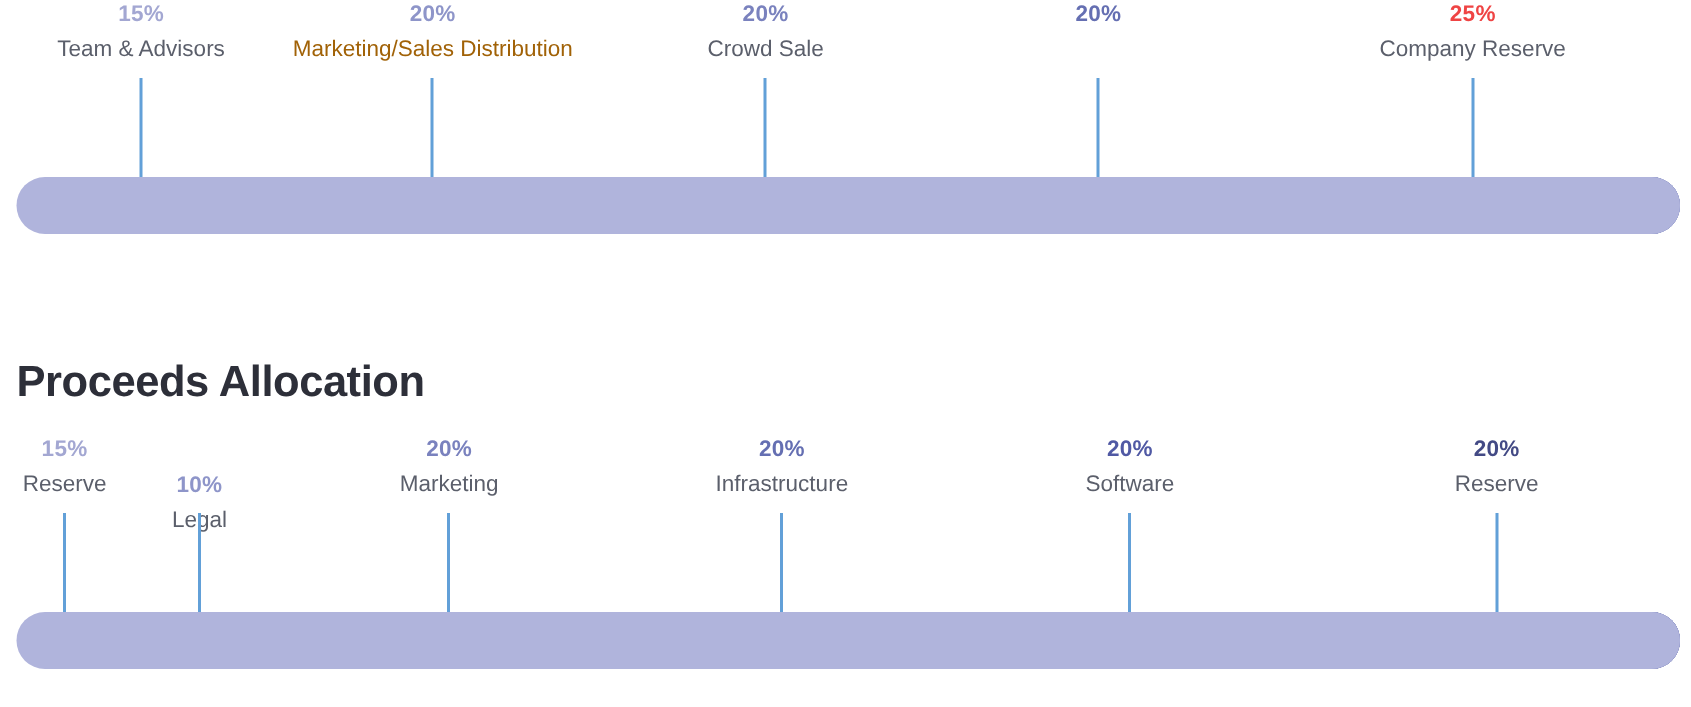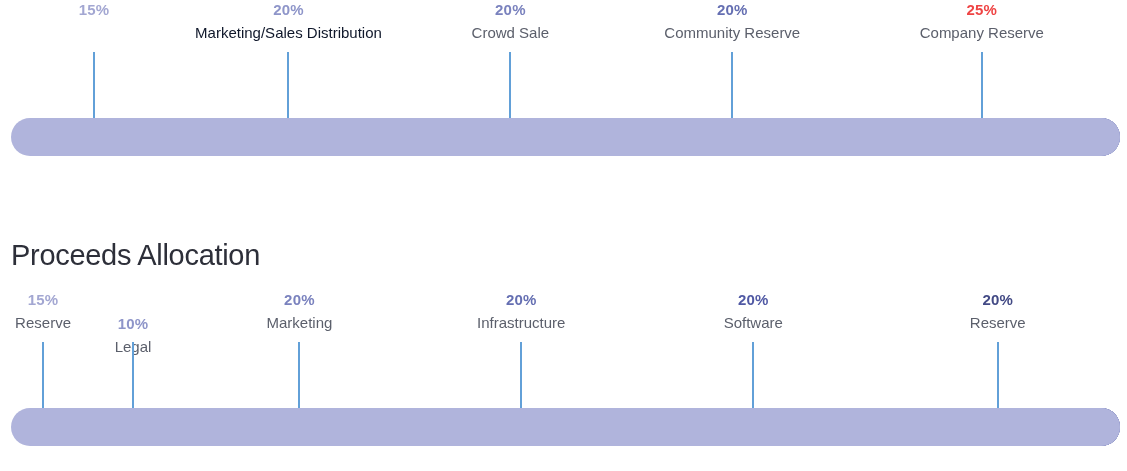--- a/index.html
+++ b/index.html
@@ -78,45 +78,45 @@
     height: 38px;
     border-radius: 19px;
   }
 
   
   .section-title {
     position: absolute;
     left: 11px;
     top: 236px;
     font-size: 29px;
-    font-weight: normal;
+    font-weight: bold;
     color: #2d2f39;
     letter-spacing: -0.3px;
     line-height: 38px;
   }
 </style>
 </head>
 <body>
 
 <div class="chart-block" id="chart-one">
   <div class="labels-layer">
       <div class="label-group" style="left: 94.0641px;">
         <div class="label-pct" style="color: rgb(163, 167, 210);">15%</div>
+        <div class="label-name" style="color: rgb(91, 95, 107);">Team &amp; Advisors</div>
       </div>
       <div class="label-group" style="left: 288.472px;">
         <div class="label-pct" style="color: rgb(142, 149, 201);">20%</div>
-        <div class="label-name" style="color: #0f172a;">Marketing/Sales Distribution</div>
+        <div class="label-name" style="color: #a16207;">Marketing/Sales Distribution</div>
       </div>
       <div class="label-group" style="left: 510.383px;">
         <div class="label-pct" style="color: rgb(122, 130, 190);">20%</div>
         <div class="label-name" style="color: rgb(91, 95, 107);">Crowd Sale</div>
       </div>
       <div class="label-group" style="left: 732.294px;">
         <div class="label-pct" style="color: rgb(101, 111, 178);">20%</div>
-        <div class="label-name" style="color: rgb(91, 95, 107);">Community Reserve</div>
       </div>
       <div class="label-group" style="left: 981.819px;">
         <div class="label-pct" style="color: #ef4444;">25%</div>
         <div class="label-name" style="color: rgb(91, 95, 107); text-align: center;">Company Reserve</div>
       </div>
     </div>
   <div class="ticks-layer">
       <div class="tick" style="left: 94.0641px; background: rgb(98, 160, 216);"></div>
       <div class="tick" style="left: 288.472px; background: rgb(98, 160, 216);"></div>
       <div class="tick" style="left: 510.383px; background: rgb(98, 160, 216);"></div>

